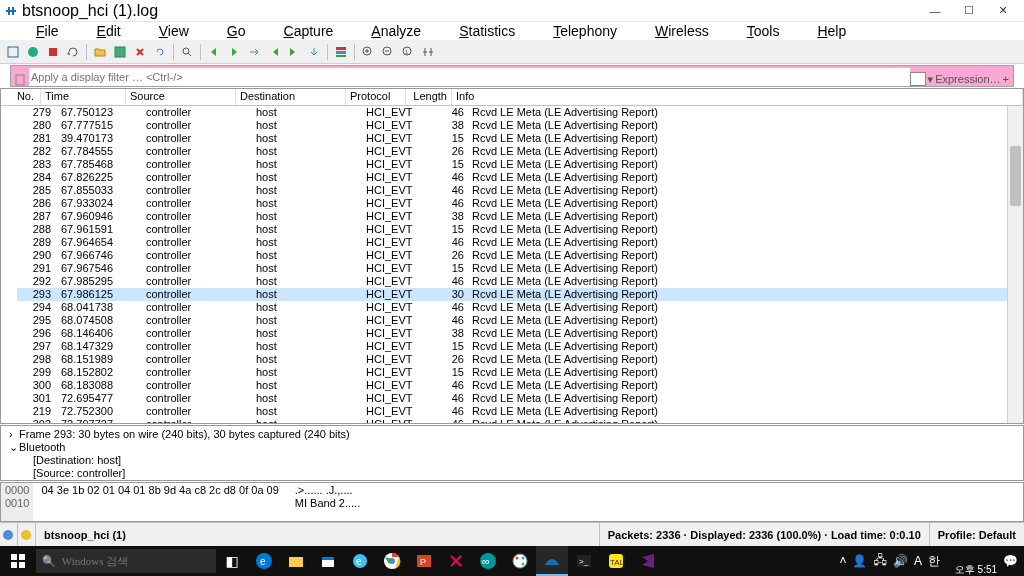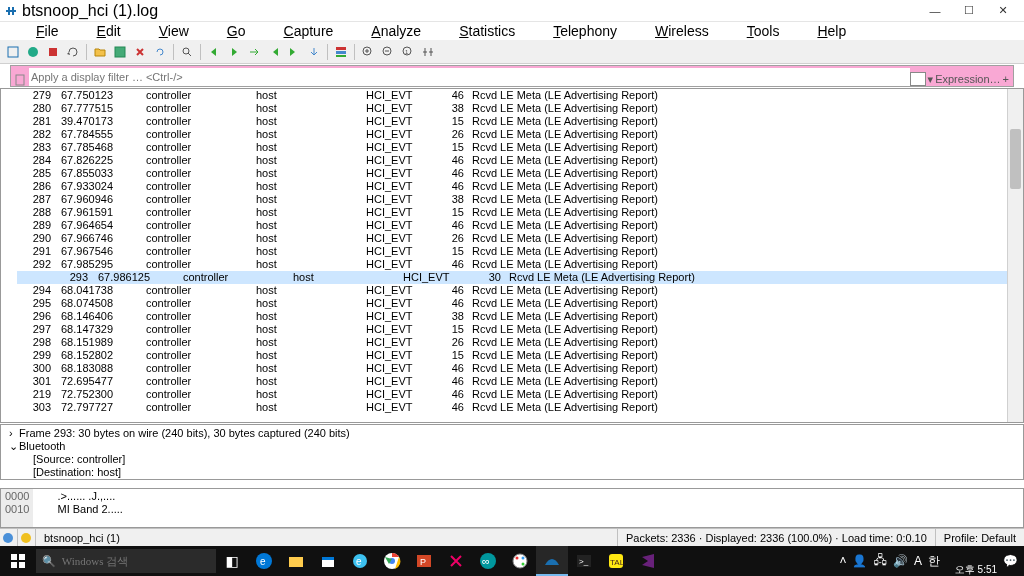--- a/index.html
+++ b/index.html
@@ -25,31 +25,31 @@
 .packets-header div { padding: 1px 4px; border-right: 1px solid #e0e0e0; }
 .col-no { width: 40px; text-align: right; padding-right: 6px !important; }
 .col-time { width: 85px; }
 .col-src { width: 110px; }
 .col-dst { width: 110px; }
 .col-proto { width: 60px; }
 .col-len { width: 46px; text-align: right; }
 .col-info { flex: 1; }
 .packets-body { flex: 1; overflow: hidden; font-family: Consolas, "Courier New", monospace; font-size: 11px; line-height: 13px; position:relative;}
 .packet-row { display: flex; height: 13px; white-space: pre; margin-left: 16px; }
-.packet-row.selected { background: #cde6ff; padding-left: 37px; }
+.packet-row.selected { background: #cde6ff; }
 .packet-row div { padding: 0 4px; overflow: hidden; }
 .scrollbar-v { position:absolute; right:0; top:0; bottom:0; width:16px; background:#f0f0f0; border-left:1px solid #d0d0d0;}
 .scrollbar-thumb { position:absolute; left:2px; right:2px; top:40px; height:60px; background:#c0c0c0; border-radius:2px;}
 .details { height: 56px; border: 1px solid #999; margin-top: 1px; font-family: Consolas, monospace; font-size: 11px; line-height: 13px; padding: 2px 8px; overflow: hidden; background:#fff;}
 .details .tree-toggle { display:inline-block; width:10px;}
-.hexpane { height: 40px; border: 1px solid #999; margin-top: 8px; display: flex; font-family: Consolas, monospace; font-size: 11px; line-height: 13px; background:#fff;}
+.hexpane { height: 40px; border: 1px solid #999; margin-top: 1px; display: flex; font-family: Consolas, monospace; font-size: 11px; line-height: 13px; background:#fff;}
 .hex-offset { background: #ececec; padding: 1px 4px; color: #666; }
 .hex-bytes { padding: 1px 8px; }
 .hex-ascii { padding: 1px 8px; }
-.statusbar { height: 18px; display: flex; align-items: center; background: #f0f0f0; border-top: 1px solid #c0c0c0; font-size: 11px; }
+.statusbar { height: 24px; display: flex; align-items: center; background: #f0f0f0; border-top: 1px solid #c0c0c0; font-size: 11px; font-weight: bold; }
 .statusbar > div { padding: 0 8px; border-right: 1px solid #c0c0c0; height: 100%; display:flex; align-items:center;}
 .statusbar .status-file { flex:1; }
 .taskbar { height: 30px; background: #101010; display: flex; align-items: center; color: #fff; }
 .taskbar-start { width: 36px; height: 30px; display:flex; align-items:center; justify-content:center;}
 .taskbar-search { width: 180px; height: 24px; background: #2b2b2b; display: flex; align-items: center; padding: 0 6px; gap:6px;}
 .taskbar-search input { background: transparent; border: none; outline: none; color: #ccc; font-size: 11px; width: 100%; font-family: Liberation Serif, serif; }
 .taskbar-icons { display: flex; align-items: center; height: 100%; }
 .task-icon { width: 32px; height: 30px; display:flex; align-items:center; justify-content:center; font-size:14px;}
 .task-icon img,.task-icon svg{width:18px;height:18px;}
 .task-icon.active { border-bottom: 2px solid #76b9ed; background:#272727;}
@@ -214,20 +214,29 @@
   <input class="filter-input" placeholder="Apply a display filter … &lt;Ctrl-/&gt;" style="">
   <div class="filter-right">
     <div class="filter-right-box"></div>
     <span>▾</span>
     <span>Expression…</span>
     <span>+</span>
   </div>
 </div>
 
 <div class="packets">
+  <div class="packets-header">
+    <div class="col-no">No.</div>
+    <div class="col-time">Time</div>
+    <div class="col-src">Source</div>
+    <div class="col-dst">Destination</div>
+    <div class="col-proto">Protocol</div>
+    <div class="col-len">Length</div>
+    <div class="col-info">Info</div>
+  </div>
   <div class="packets-body" id="packets-body">
     <div class="packet-row"><div class="col-no">279</div><div class="col-time">67.750123</div><div class="col-src">controller</div><div class="col-dst">host</div><div class="col-proto">HCI_EVT</div><div class="col-len">46</div><div class="col-info">Rcvd LE Meta (LE Advertising Report)</div></div>
       <div class="packet-row"><div class="col-no">280</div><div class="col-time">67.777515</div><div class="col-src">controller</div><div class="col-dst">host</div><div class="col-proto">HCI_EVT</div><div class="col-len">38</div><div class="col-info">Rcvd LE Meta (LE Advertising Report)</div></div>
       <div class="packet-row"><div class="col-no">281</div><div class="col-time">39.470173</div><div class="col-src">controller</div><div class="col-dst">host</div><div class="col-proto">HCI_EVT</div><div class="col-len">15</div><div class="col-info">Rcvd LE Meta (LE Advertising Report)</div></div>
       <div class="packet-row"><div class="col-no">282</div><div class="col-time">67.784555</div><div class="col-src">controller</div><div class="col-dst">host</div><div class="col-proto">HCI_EVT</div><div class="col-len">26</div><div class="col-info">Rcvd LE Meta (LE Advertising Report)</div></div>
       <div class="packet-row"><div class="col-no">283</div><div class="col-time">67.785468</div><div class="col-src">controller</div><div class="col-dst">host</div><div class="col-proto">HCI_EVT</div><div class="col-len">15</div><div class="col-info">Rcvd LE Meta (LE Advertising Report)</div></div>
       <div class="packet-row"><div class="col-no">284</div><div class="col-time">67.826225</div><div class="col-src">controller</div><div class="col-dst">host</div><div class="col-proto">HCI_EVT</div><div class="col-len">46</div><div class="col-info">Rcvd LE Meta (LE Advertising Report)</div></div>
       <div class="packet-row"><div class="col-no">285</div><div class="col-time">67.855033</div><div class="col-src">controller</div><div class="col-dst">host</div><div class="col-proto">HCI_EVT</div><div class="col-len">46</div><div class="col-info">Rcvd LE Meta (LE Advertising Report)</div></div>
       <div class="packet-row"><div class="col-no">286</div><div class="col-time">67.933024</div><div class="col-src">controller</div><div class="col-dst">host</div><div class="col-proto">HCI_EVT</div><div class="col-len">46</div><div class="col-info">Rcvd LE Meta (LE Advertising Report)</div></div>
       <div class="packet-row"><div class="col-no">287</div><div class="col-time">67.960946</div><div class="col-src">controller</div><div class="col-dst">host</div><div class="col-proto">HCI_EVT</div><div class="col-len">38</div><div class="col-info">Rcvd LE Meta (LE Advertising Report)</div></div>
@@ -249,30 +258,31 @@
       <div class="packet-row"><div class="col-no">303</div><div class="col-time">72.797727</div><div class="col-src">controller</div><div class="col-dst">host</div><div class="col-proto">HCI_EVT</div><div class="col-len">46</div><div class="col-info">Rcvd LE Meta (LE Advertising Report)</div></div>
       <div class="scrollbar-v">
         <div class="scrollbar-thumb"></div>
       </div>
   </div>
 </div>
 
 <div class="details">
   <div><span class="tree-toggle">›</span><span>Frame 293: 30 bytes on wire (240 bits), 30 bytes captured (240 bits)</span></div>
   <div><span class="tree-toggle">⌄</span><span>Bluetooth</span></div>
+  <div style="padding-left:24px"><span>[Destination: host]</span></div>
   <div style="padding-left:24px"><span>[Source: controller]</span></div>
-  <div style="padding-left:24px"><span>[Destination: host]</span></div>
 </div>
 
 <div class="hexpane">
   <div class="hex-offset">
     <div>0000</div>
       <div>0010</div>
   </div>
   <div class="hex-bytes">
+    <div>04 3e 1b 02 01 04 01 8b  9d 4a c8 2c d8 0f 0a 09</div>
   </div>
   <div class="hex-ascii">
     <div>.&gt;...... .J.,....</div>
       <div>MI Band  2.....</div>
   </div>
 </div>
 
 <div class="statusbar">
   <div style="width:18px;padding:0 2px;">
       <svg width="12" height="12">

